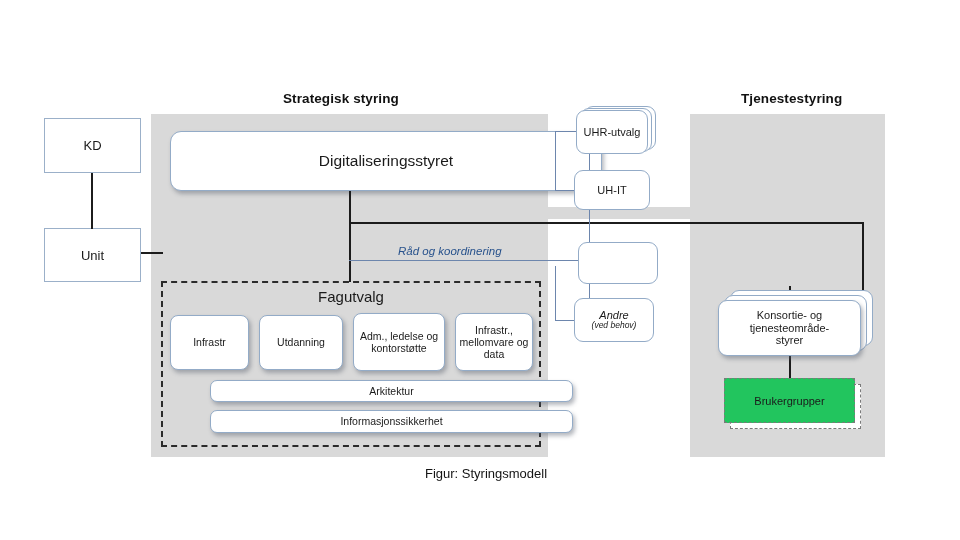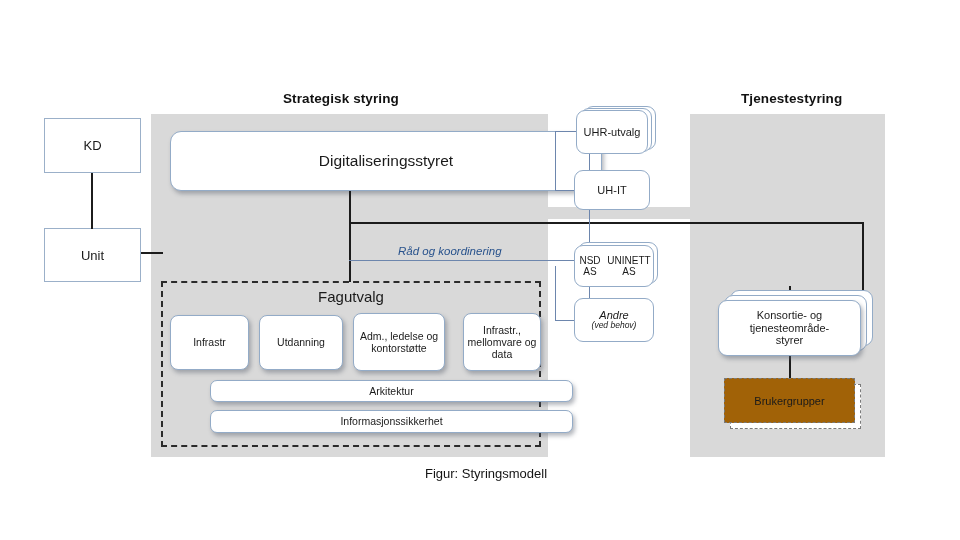--- a/index.html
+++ b/index.html
@@ -90,21 +90,21 @@
     left: 161px; top: 288px; width: 380px;
     text-align: center;
     font-size: 15px;
     color: #1a1a1a;
   }
 
   .fag-item { font-size: 10.5px; border-radius: 8px; }
   #fag-1 { left: 170px; top: 315px; width: 79px; height: 55px; }
   #fag-2 { left: 259px; top: 315px; width: 84px; height: 55px; text-align: right; }
   #fag-3 { left: 353px; top: 313px; width: 92px; height: 58px; }
-  #fag-4 { left: 455px; top: 313px; width: 78px; height: 58px; margin-left: 8px; }
+  #fag-4 { left: 455px; top: 313px; width: 78px; height: 58px; }
 
   .fag-wide { font-size: 10.5px; border-radius: 7px; margin-left: 40px; }
   #fag-ark  { left: 170px; top: 380px; width: 363px; height: 22px; }
   #fag-info { left: 170px; top: 410px; width: 363px; height: 23px; }
 
   
   .mid { font-size: 11px; border-radius: 9px; }
   #mid-uhr  { left: 576px; top: 110px; width: 72px; height: 44px; }
   #mid-uhit { left: 574px; top: 170px; width: 76px; height: 40px; }
   #mid-nsd  { left: 574px; top: 245px; width: 80px; height: 42px; font-size: 10px; }
@@ -124,21 +124,21 @@
 
   
   #card-konsortie {
     left: 718px; top: 300px; width: 143px; height: 56px;
     font-size: 11px; border-radius: 9px;
   }
   #brukergrupper {
     position: absolute;
     left: 724px; top: 378px; width: 131px; height: 45px;
     border: 1px dashed #7a7a7a;
-    background: #a16207;
+    background: #22c55e;
     box-sizing: border-box;
     display: flex; align-items: center; justify-content: center;
     font-size: 11px; color: #1a1a1a;
   }
   #brukergrupper-shadow {
     position: absolute;
     left: 730px; top: 384px; width: 131px; height: 45px;
     border: 1px dashed #7a7a7a;
     background: #ffffff;
     box-sizing: border-box;
@@ -240,24 +240,20 @@
   <div class="card fag-wide" id="fag-ark">Arkitektur</div>
   <div class="card fag-wide" id="fag-info">Informasjonssikkerhet</div>
 
   <div class="stack-layer" style="left:584px; top:106px; width:72px; height:44px;"></div>
   <div class="stack-layer" style="left:580px; top:108px; width:72px; height:44px;"></div>
   <div class="card mid noshadow" id="mid-uhr">UHR-utvalg</div>
 
   <div class="card mid noshadow" id="mid-uhit">UH-IT</div>
 
   <div class="stack-layer" style="left:578px; top:242px; width:80px; height:42px;"></div>
-  <div class="card mid noshadow" id="mid-nsd">
-    <span class="card-lines">NSD AS</span>
-  <span class="card-lines">UNINETT AS</span>
-    </div>
 
   <div class="card mid noshadow" id="mid-andre">
     <span>
       <span class="card-lines">Andre</span>
       <span class="sub-label">(ved behov)</span>
     </span>
   </div>
 
   <div class="stack-layer" style="left:730px; top:290px; width:143px; height:56px;"></div>
   <div class="stack-layer" style="left:724px; top:295px; width:143px; height:56px;"></div>

